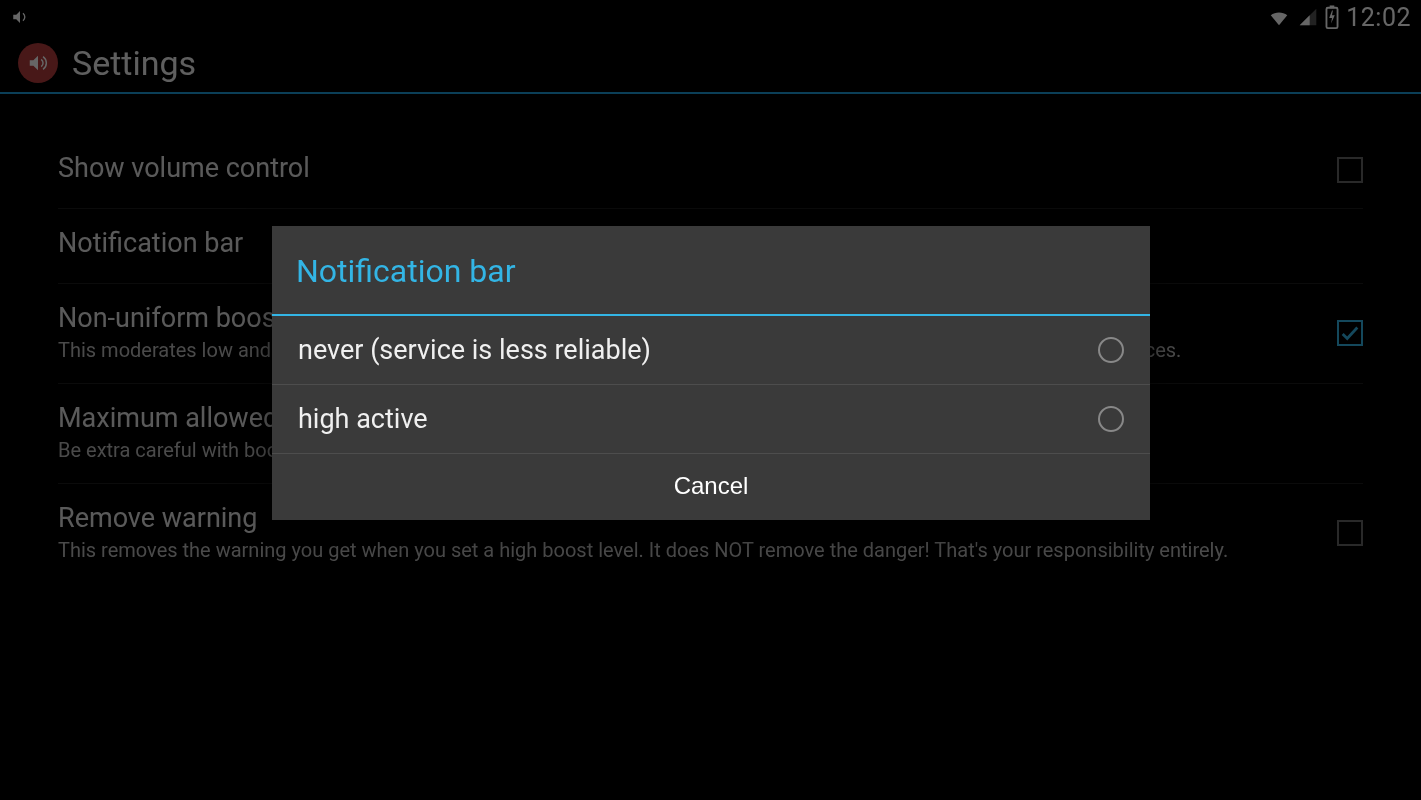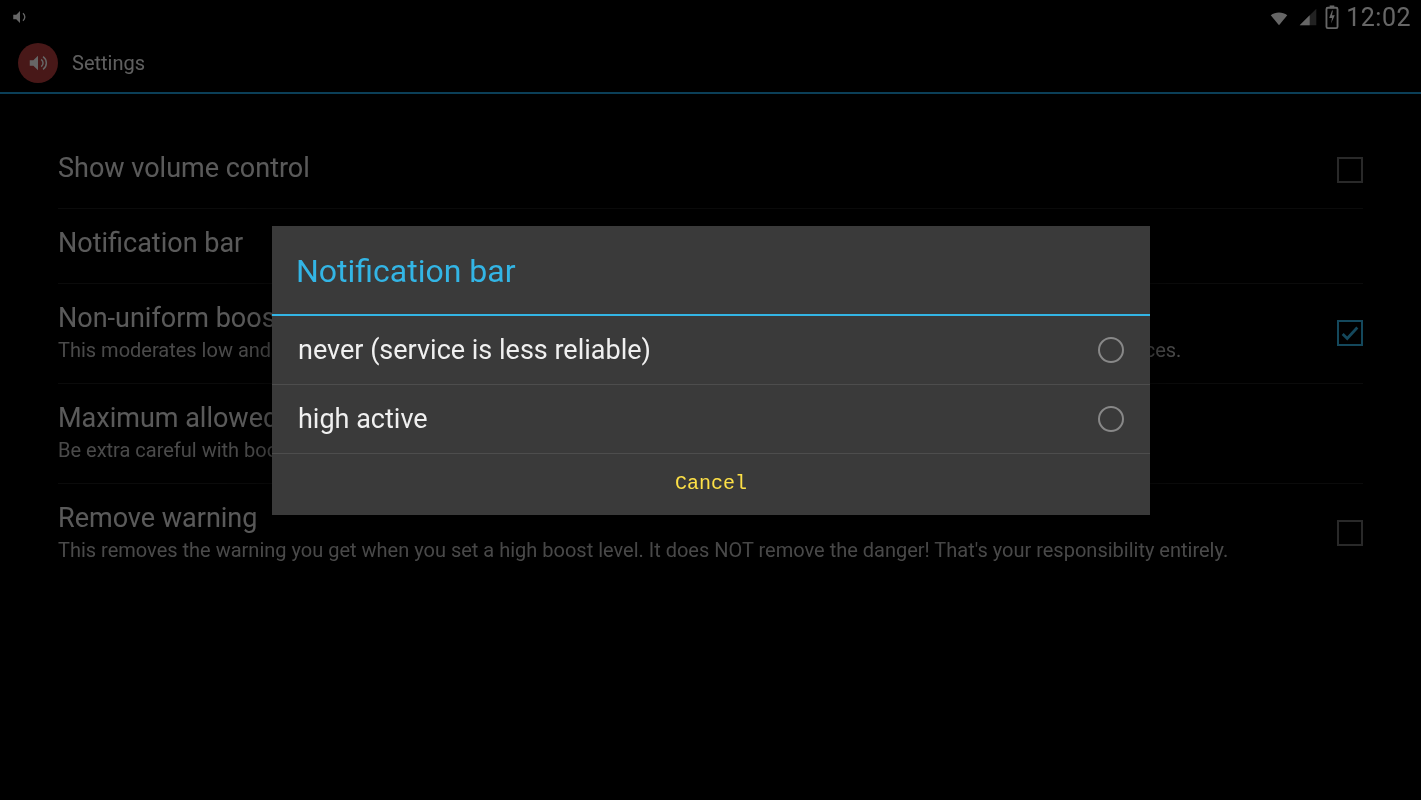--- a/index.html
+++ b/index.html
@@ -42,21 +42,21 @@
   }
   .app-icon {
     width: 40px; height: 40px;
     border-radius: 50%;
     background: #b33c3c;
     display: flex;
     align-items: center;
     justify-content: center;
   }
   .app-title {
-    font-size: 20px;
+    font-size: 34px;
     color: #eee;
     font-weight: 400;
   }
 
   
   .settings-list {
     padding: 40px 58px;
   }
   .setting-row {
     display: flex;
@@ -135,25 +135,24 @@
     content: "";
     width: 12px; height: 12px;
     background: #33b5e5;
     border-radius: 50%;
   }
   .dialog-footer {
     text-align: center;
     padding: 18px 0 20px 0;
   }
   .cancel-btn {
-    font-size: 20px;
-    color: #fde047;
+    font-size: 24px;
+    color: #ffffff;
     background: none;
     border: none;
-    font-family: Liberation Mono, monospace;
   }
 </style>
 </head>
 <body>
 
 <div class="status-bar">
   <div class="status-left">
     <svg width="20" height="18" viewBox="0 0 24 24" fill="#fff">
       <path d="M3 9v6h4l5 5V4L7 9H3z"></path>
       <path d="M16 7c1.5 1.3 2.4 3 2.4 5s-.9 3.7-2.4 5" stroke="#fff" stroke-width="1.8" fill="none"></path>

